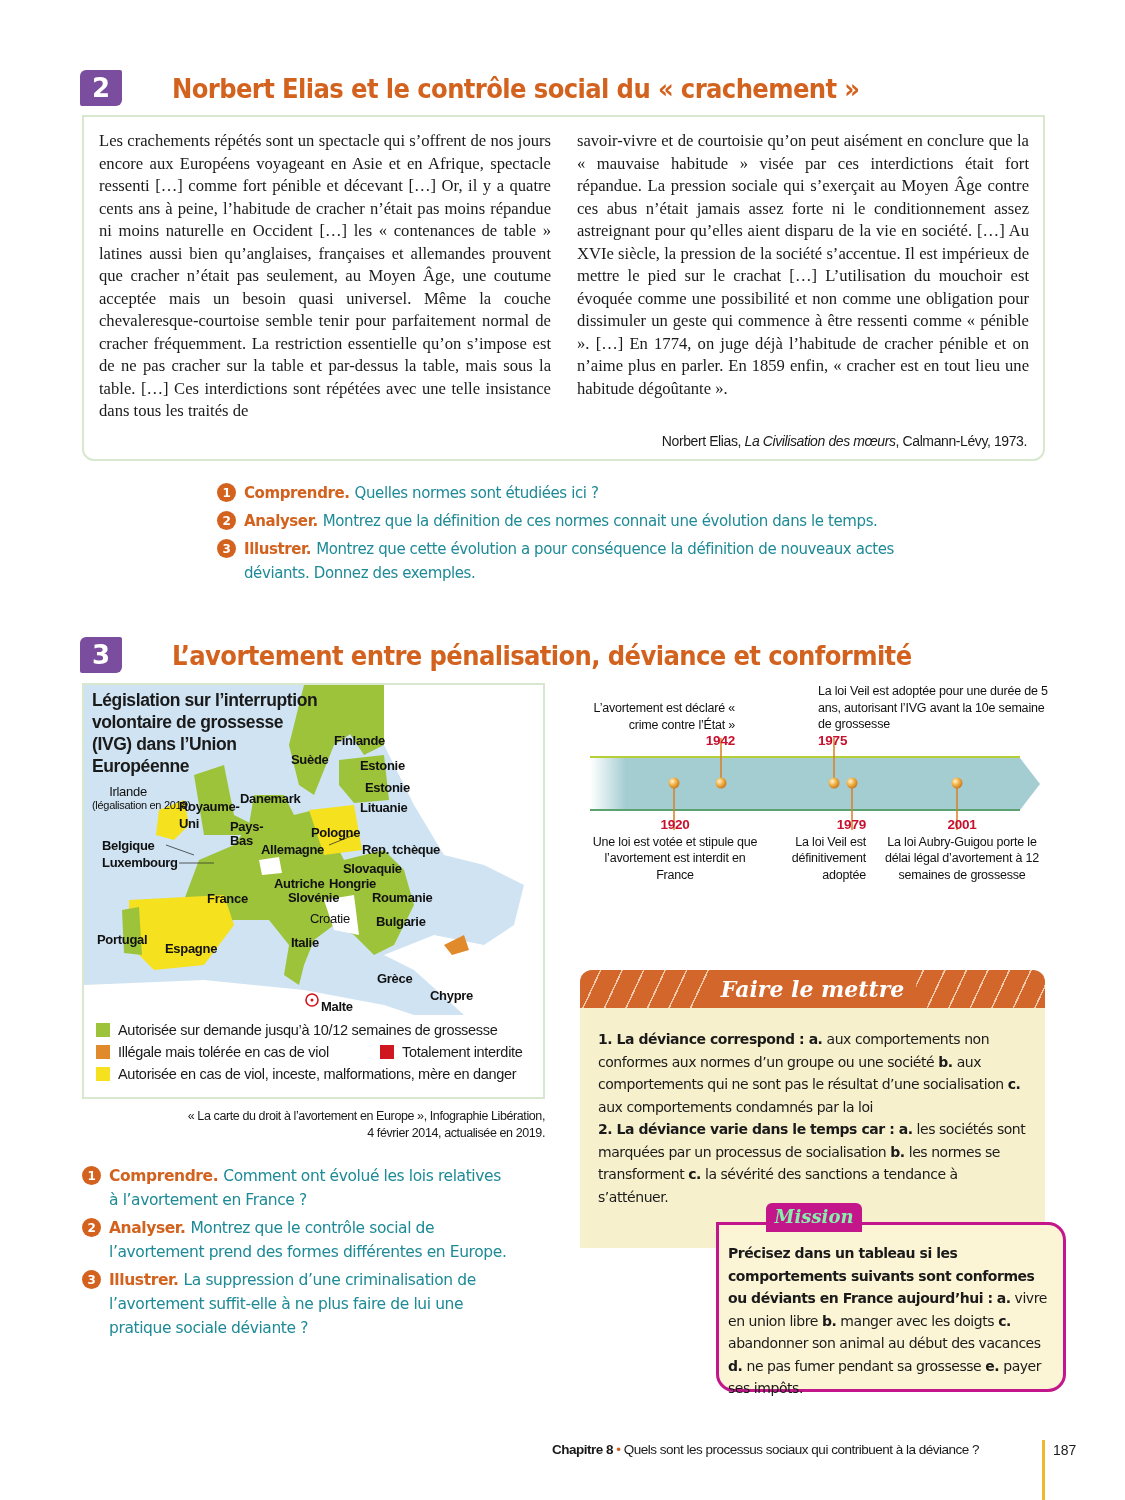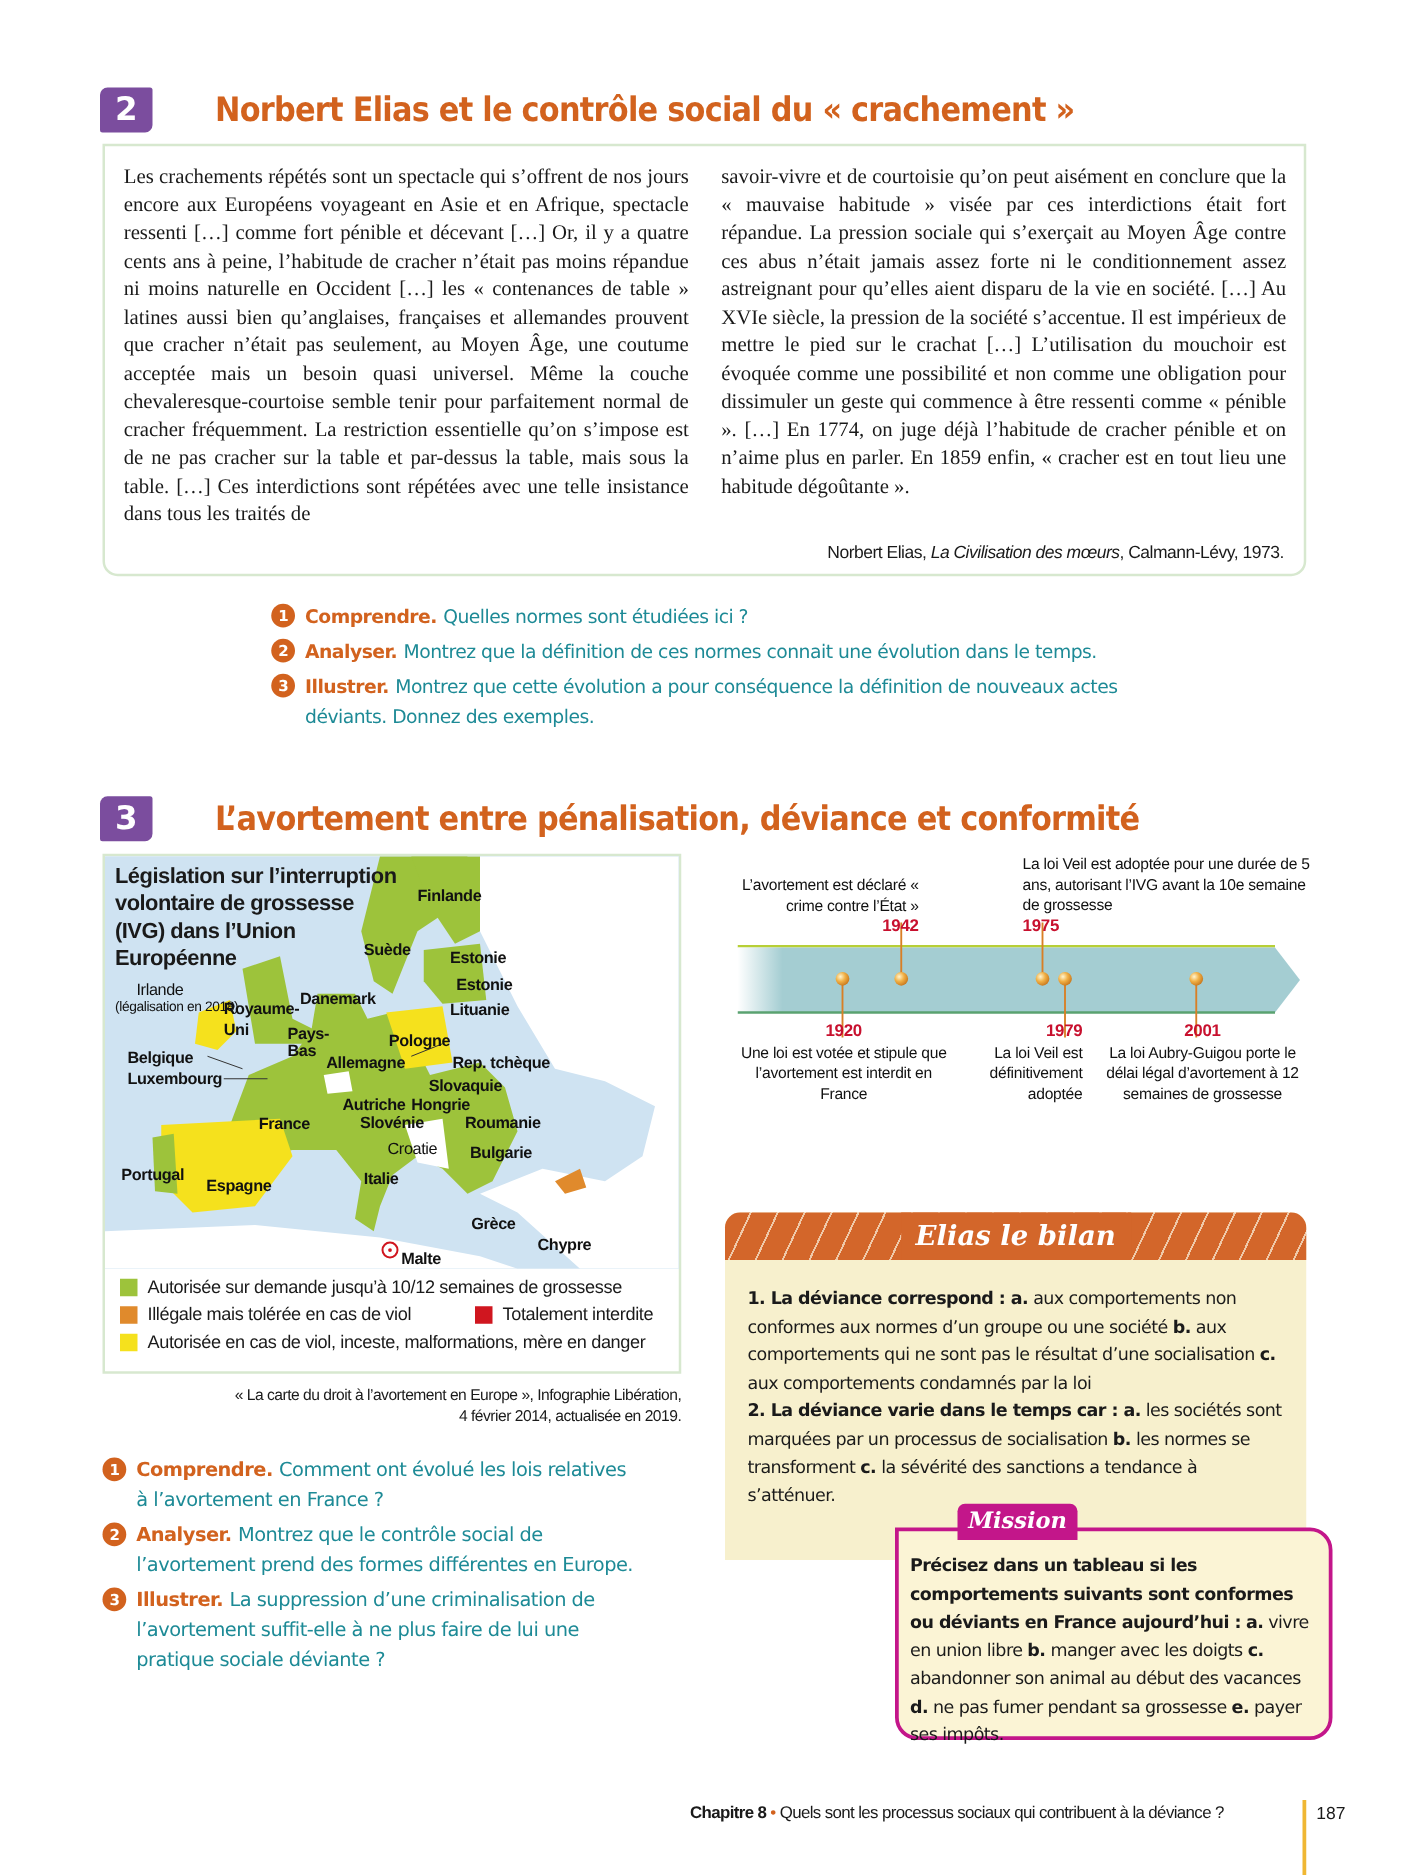--- a/index.html
+++ b/index.html
@@ -47,21 +47,21 @@
   .bilan { position: absolute; left: 580px; top: 970px; width: 465px; height: 278px; background: #f7f0cd; border-radius: 12px 12px 0 0; }
   .bilan-head { height: 38px; border-radius: 12px 12px 0 0;
                 background: repeating-linear-gradient(115deg, #d3662a 0 18px, #efc9a9 18px 19.5px);
                 position: relative; }
   .bilan-head-title { position: absolute; left: 50%; top: 0; transform: translateX(-50%); background: #d3662a; padding: 2px 12px;
                       font: italic bold 22px "DejaVu Serif", serif; color: #fff; height: 38px; line-height: 34px; }
   .bilan-body { padding: 20px 0 0 18px; font: 14px "DejaVu Sans", sans-serif; line-height: 22.5px; letter-spacing: -0.45px; color: #1a1a1a; }
   .bilan-body b { font-weight: bold; }
 
   .mission { position: absolute; left: 716px; top: 1222px; width: 350px; height: 170px; border: 3px solid #c3168a; border-radius: 0 18px 18px 18px; background: #fbf4d5; }
-  .mission-tab { position: absolute; left: 766px; top: 1203px; width: 96px; height: 29px; background: #c3168a; border-radius: 6px 6px 0 0; color: #ffffff;
+  .mission-tab { position: absolute; left: 766px; top: 1203px; width: 96px; height: 29px; background: #c3168a; border-radius: 6px 6px 0 0; color: #86efac;
                  font: italic bold 18px "DejaVu Serif", serif; text-align: center; line-height: 28px; }
   .mission-body { position: absolute; left: 728px; top: 1242px; font: 14px "DejaVu Sans", sans-serif; line-height: 22.5px; letter-spacing: -0.45px; color: #1a1a1a; }
 
   .footer { position: absolute; left: 552px; top: 1442px; font: 13.5px "Liberation Sans", sans-serif; letter-spacing: -0.5px; color: #1a1a1a; }
   .footer b { font-weight: bold; }
   .footer-dot { color: #d2621e; }
   .page-bar { position: absolute; left: 1042px; top: 1440px; width: 3px; height: 60px; background: #f0b733; }
   .page-num { position: absolute; left: 1053px; top: 1442px; font: 14px "Liberation Sans", sans-serif; }
 </style>
 </head>
@@ -121,21 +121,21 @@
       <path d="M175 175 L195 172 L198 188 L178 190 Z" fill="#ffffff"></path>
       <path d="M240 215 L270 210 L275 250 L250 245 Z" fill="#ffffff"></path>
       <path d="M360 260 L380 250 L385 265 L368 270 Z" fill="#e08a2c"></path>
       <circle cx="228" cy="315" r="6" fill="none" stroke="#d0161f" stroke-width="1.6"></circle>
       <circle cx="228" cy="315" r="1.5" fill="#d0161f"></circle>
       <line x1="82" y1="160" x2="110" y2="170" stroke="#333" stroke-width="0.8"></line>
       <line x1="95" y1="178" x2="130" y2="178" stroke="#333" stroke-width="0.8"></line>
       <line x1="245" y1="160" x2="270" y2="150" stroke="#333" stroke-width="0.8"></line>
     </svg>
     <div class="map-title" style="width:230px;">Législation sur l’interruption volontaire de grossesse (IVG) dans l’Union Européenne</div>
-    <span class="country-label" style="left:250px; top:24px;">Finlande</span>
+    <span class="country-label" style="left:250px; top:48px;">Finlande</span>
     <span class="country-label" style="left:207px; top:67px;">Suède</span>
     <span class="country-label" style="left:276px; top:73px;">Estonie</span>
     <span class="country-label" style="left:281px; top:95px;">Estonie</span>
     <span class="country-label" style="left:276px; top:115px;">Lituanie</span>
     <span class="country-label" style="left:156px; top:106px;">Danemark</span>
     <span class="country-label small" style="left:8px; top:100px; width:72px;">
       <span style="font-size:13px;">Irlande</span><br><span>(légalisation en 2018)</span>
     </span>
     <span class="country-label" style="left:95px; top:113px; width:60px; white-space:normal; line-height:17px;">Royaume-Uni</span>
     <span class="country-label" style="left:146px; top:135px; width:32px; white-space:normal; line-height:14px;">Pays-Bas</span>
@@ -244,21 +244,21 @@
     <span style="width:420px;"><span class="q-label">Analyser.</span><span>Montrez que le contrôle social de l’avortement prend des formes différentes en Europe.</span></span>
   </div>
   <div class="q" style="font-size:15.5px; margin-top:4px;">
     <span class="q-num">3</span>
     <span style="width:370px;"><span class="q-label">Illustrer.</span><span>La suppression d’une criminalisation de l’avortement suffit-elle à ne plus faire de lui une pratique sociale déviante ?</span></span>
   </div>
 </div>
 
 <div class="bilan">
   <div class="bilan-head">
-    <div class="bilan-head-title">Elias le bilan</div>
+    <div class="bilan-head-title">Faire le mettre</div>
   </div>
   <div class="bilan-body" style="width:450px;">
     <b>1. La déviance correspond : a.</b><span> aux comportements non conformes aux normes d’un groupe ou une société </span><b>b.</b><span> aux comportements qui ne sont pas le résultat d’une socialisation </span><b>c.</b><span> aux comportements condamnés par la loi</span><br>
     <b>2. La déviance varie dans le temps car : a.</b><span> les sociétés sont marquées par un processus de socialisation </span><b>b.</b><span> les normes se transforment </span><b>c.</b><span> la sévérité des sanctions a tendance à s’atténuer.</span>
   </div>
 </div>
 
 <div class="mission"></div>
 <div class="mission-tab">Mission</div>
 <div class="mission-body" style="width:320px;">

